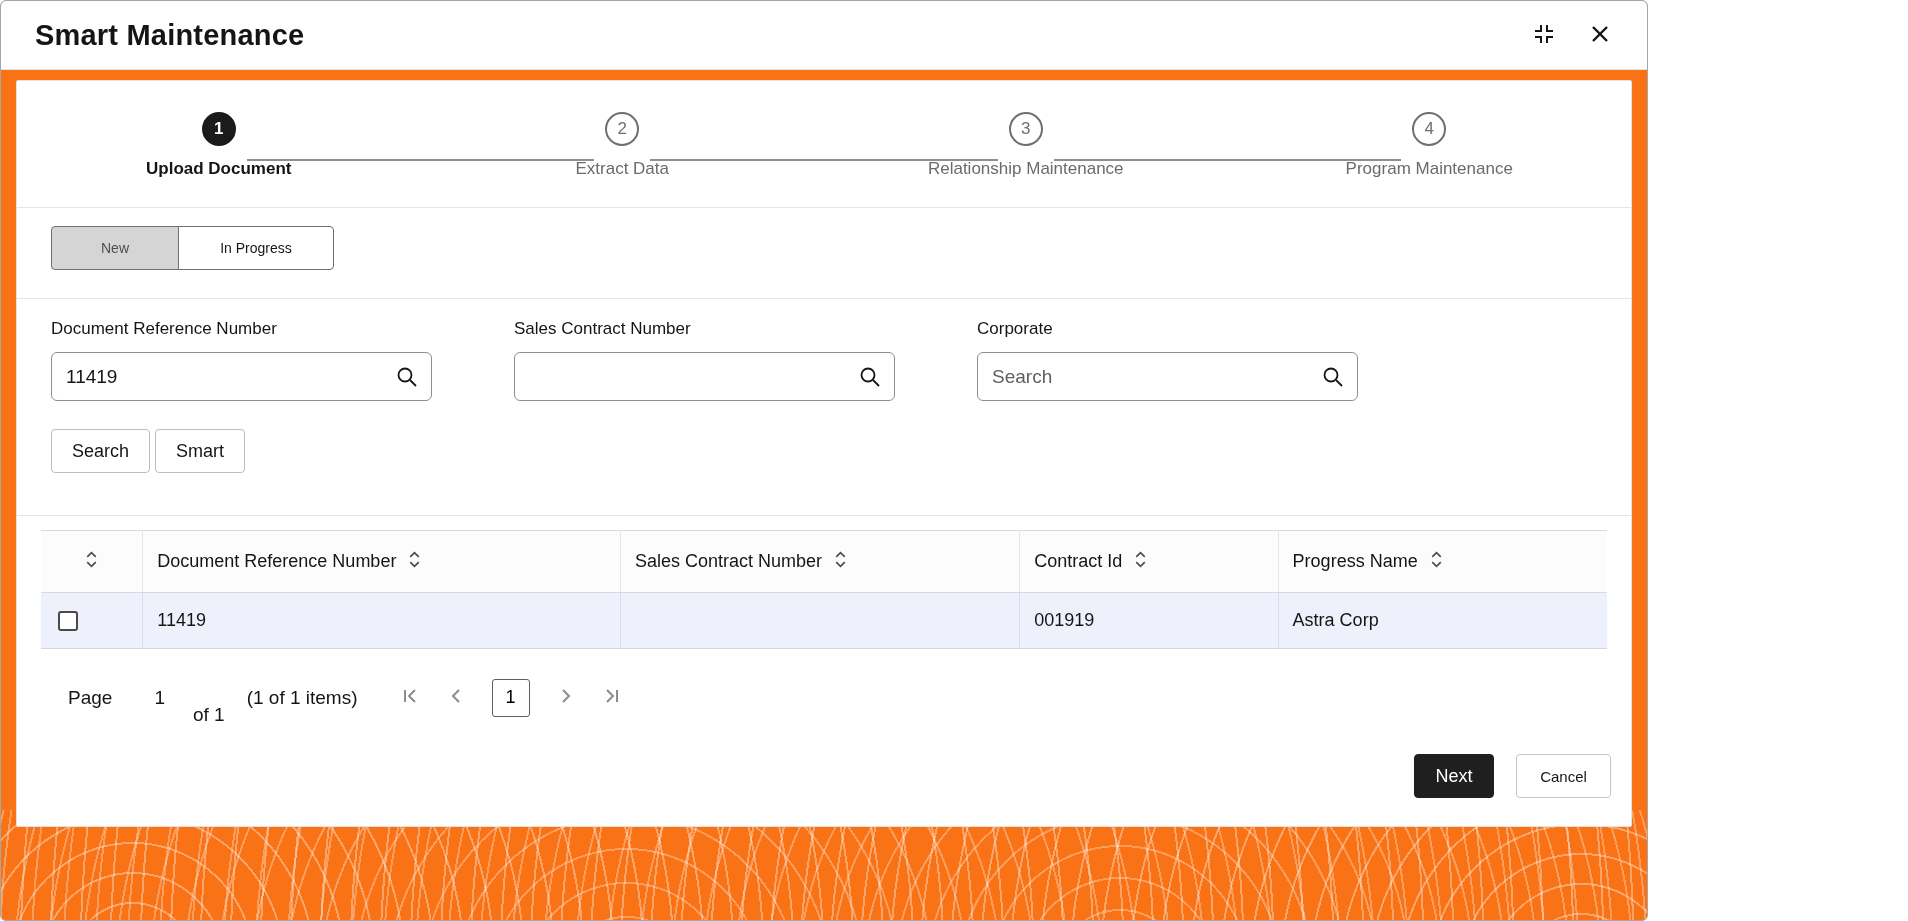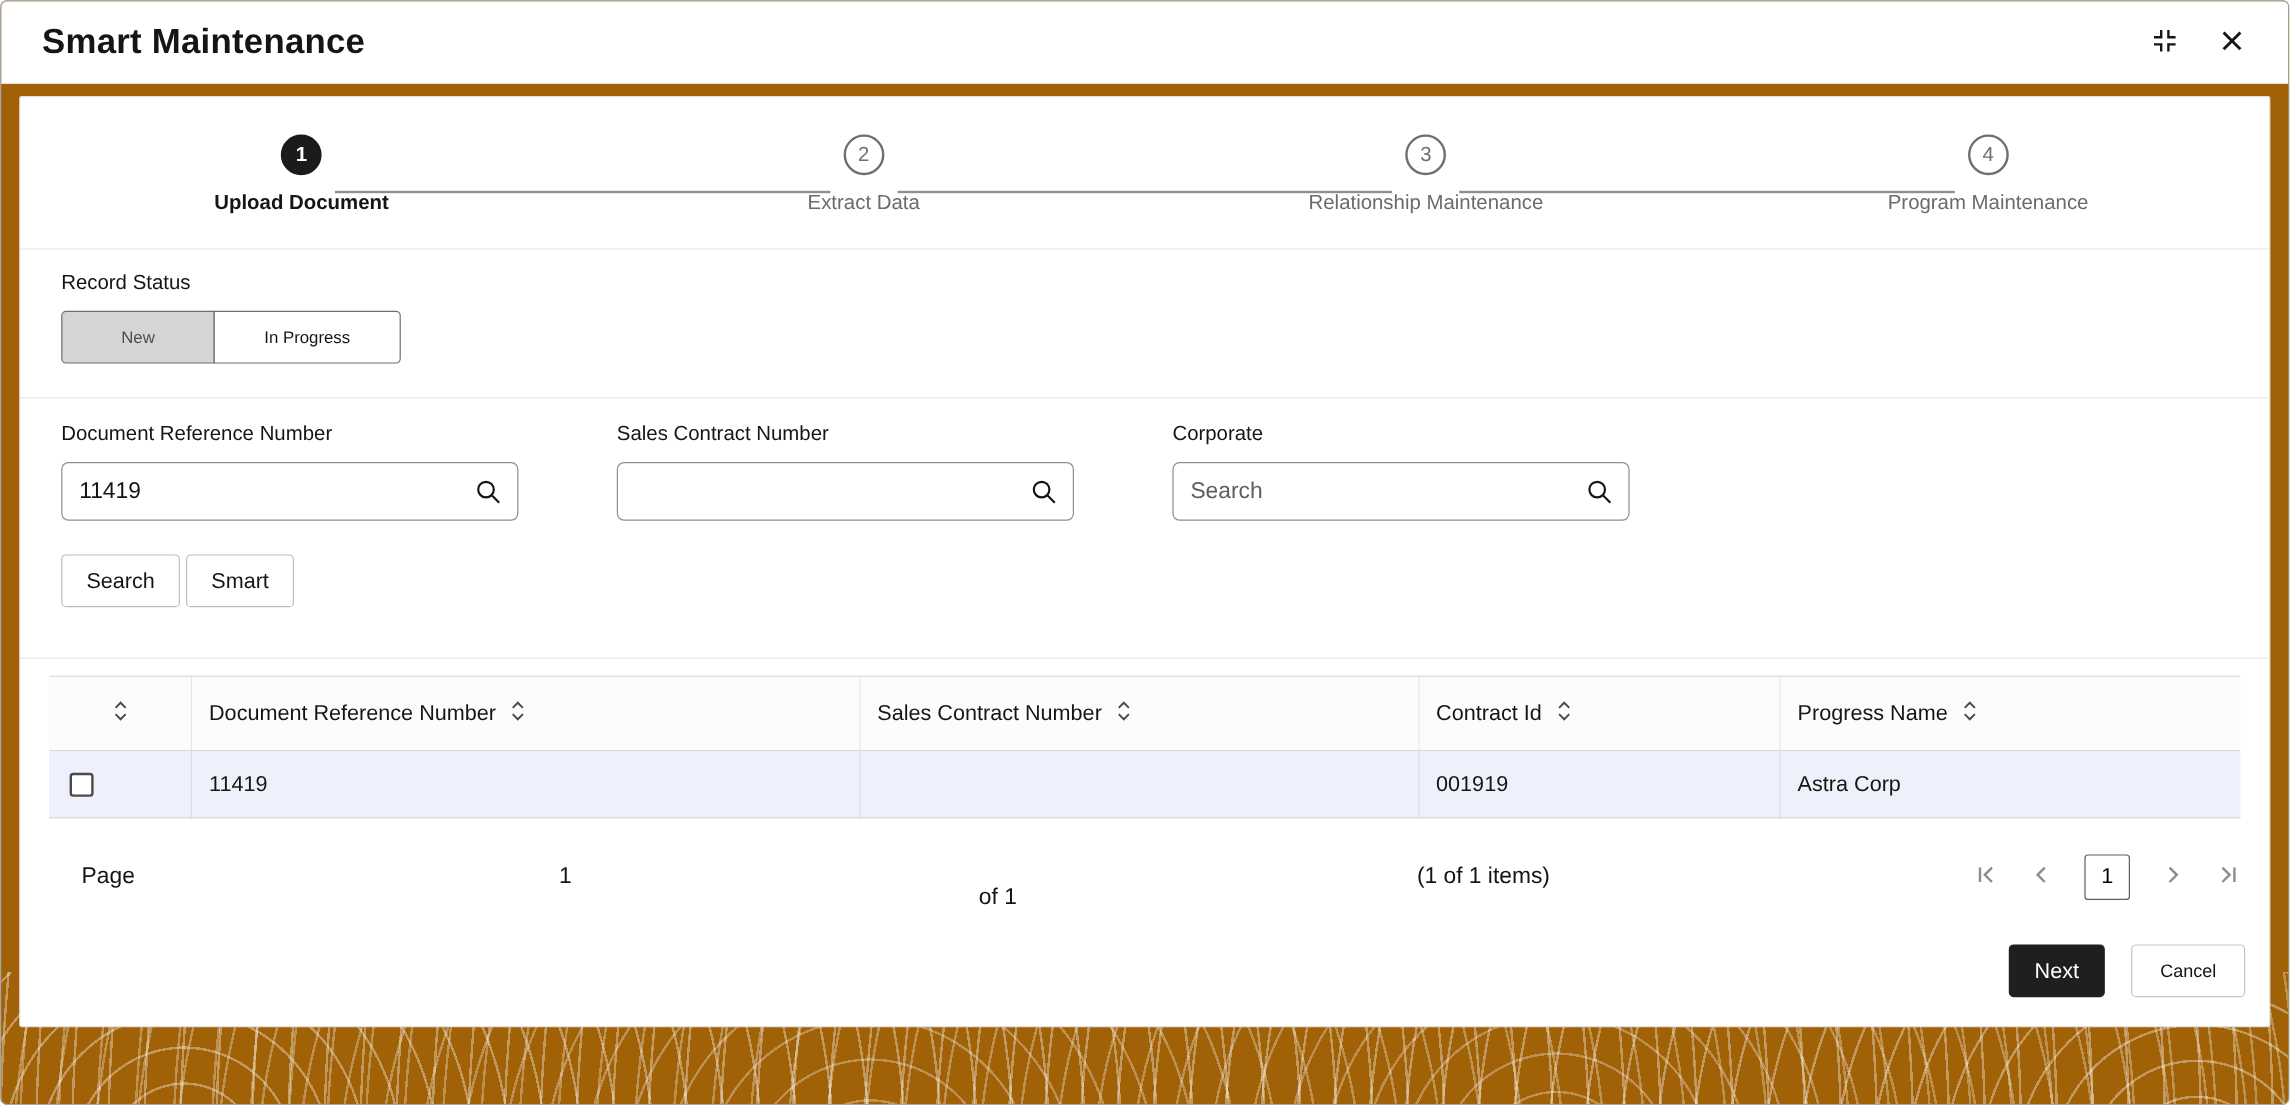--- a/index.html
+++ b/index.html
@@ -3,22 +3,22 @@
 <meta charset="utf-8">
 <style>
   * { box-sizing: border-box; margin: 0; padding: 0; }
   html,body { width:1908px; height:921px; }
   body {
     font-family: "Liberation Sans", sans-serif;
     color:#161513;
     overflow:hidden;
   }
   .window {
-    width:1908px; height:921px;
-    background:#a16207;
+    width:1648px; height:921px;
+    background:#f97316;
     border:1px solid #a6a6a6;
     border-radius:6px;
     overflow:hidden;
     position:relative;
   }
   
   .window::after{
     content:"";
     position:absolute; left:0; right:0; bottom:0; height:110px;
     background:
@@ -132,21 +132,21 @@
   }
   tbody td:last-child{ border-right:none; }
   .checkbox{
     width:20px; height:20px;
     border:2px solid #4a4a4a; border-radius:3px;
     background:#fff; display:inline-block; cursor:pointer;
     vertical-align:middle; margin-left:3px;
   }
 
   
-  .pagination{ display:flex; align-items:center; margin:20px 0 0 27px; font-size:19px;justify-content:space-between; }
+  .pagination{ display:flex; align-items:center; margin:20px 0 0 27px; font-size:19px; }
   .pagination .pg-page{ margin-right:42px; }
   .pagination .pg-cur{ margin-right:28px; }
   .pagination .pg-of{ margin-right:22px;margin-top:35px; }
   .pagination .pg-items{ margin-right:42px; }
   .pg-nav{ display:flex; align-items:center; gap:26px; }
   .pg-btn{ background:none; border:none; cursor:pointer; display:flex; align-items:center; padding:0; }
   .pg-box{
     width:38px; height:38px;
     border:1px solid #5f5f5f; border-radius:3px;
     display:flex; align-items:center; justify-content:center;
@@ -223,21 +223,20 @@
       </div>
       <div class="step last">
         <span class="half-line left"></span>
 
         <div class="circle">4</div>
         <div class="step-label">Program Maintenance</div>
       </div>
     </div>
 
     <div class="record-status">
-      <div class="field-label">Record Status</div>
       <div class="toggle-group">
         <button class="toggle-btn selected">New</button>
         <button class="toggle-btn">In Progress</button>
       </div>
     </div>
 
     <div class="filters">
       <div class="filter-row">
 
         <div class="filter-field">

